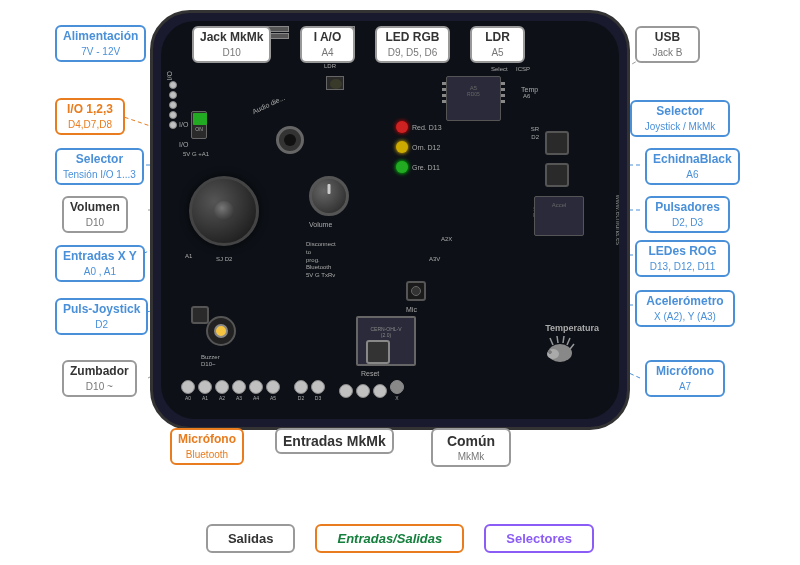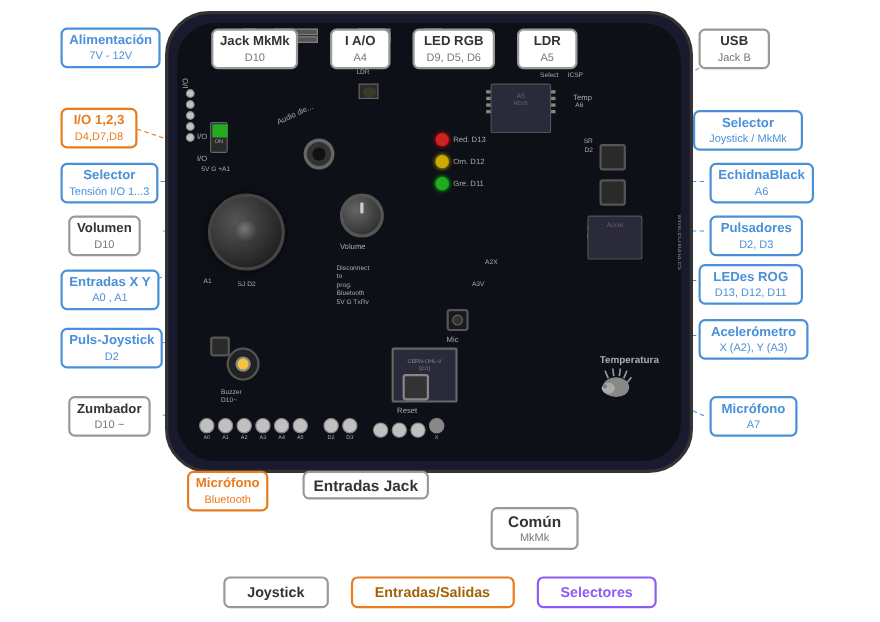--- a/index.html
+++ b/index.html
@@ -572,31 +572,31 @@
   <div class="title">Micrófono</div>
   <div class="sub">A7</div>
 </div>
 
 <div class="label-box orange" style="left:170px;top:428px;min-width:70px;">
   <div class="title">Micrófono</div>
   <div class="sub">Bluetooth</div>
 </div>
 
 <div class="label-box gray" style="left:275px;top:428px;min-width:115px;font-weight:bold;font-size:14px;">
-  <div class="title" style="font-size:14px;color:#333;">Entradas Jack</div>
-</div>
-
-<div class="label-box gray" style="left:446px;top:428px;min-width:80px;margin-top:33px;">
+  <div class="title" style="font-size:14px;color:#333;">Entradas MkMk</div>
+</div>
+
+<div class="label-box gray" style="left:431px;top:428px;min-width:80px;">
   <div class="title" style="font-size:14px;color:#333;">Común</div>
   <div class="sub">MkMk</div>
 </div>
 
 <div class="bottom-legend">
   <div class="legend-box" style="border-color:#999;color:#333;">
-    <span>Joystick</span>
+    <span>Salidas</span>
   </div>
-  <div class="legend-box" style="border-color:#e87c1e;color:#a16207;">
+  <div class="legend-box" style="border-color:#e87c1e;color:#15803d;font-style:italic;">
     <span>Entradas/Salidas</span>
   </div>
   <div class="legend-box" style="border-color:#8b5cf6;color:#8b5cf6;text-align:center;">
     <span>Selectores</span>
   </div>
 </div>
 
 </body></html>

